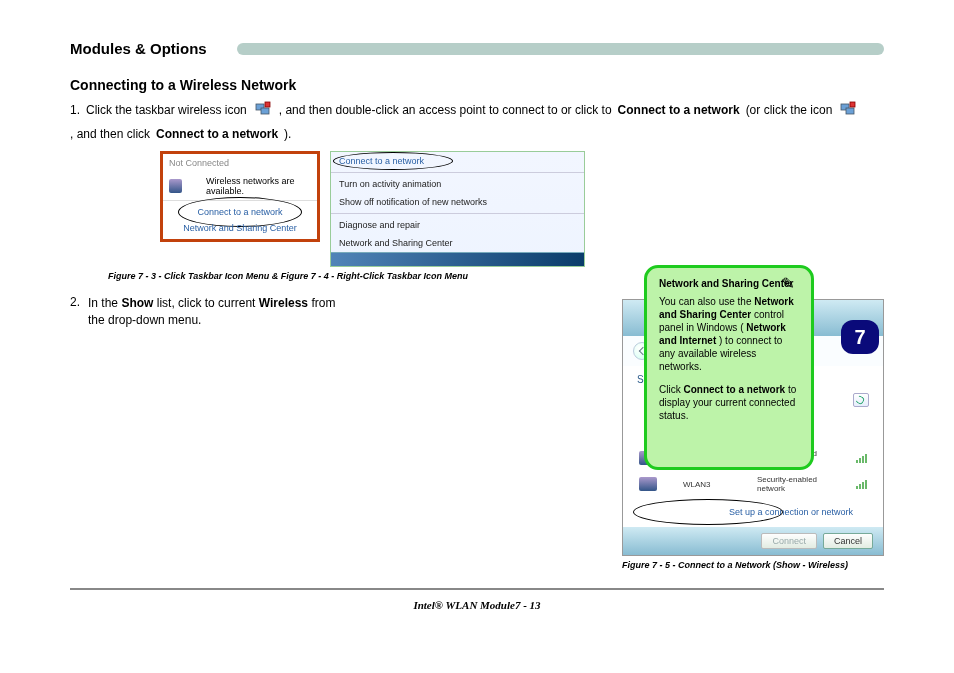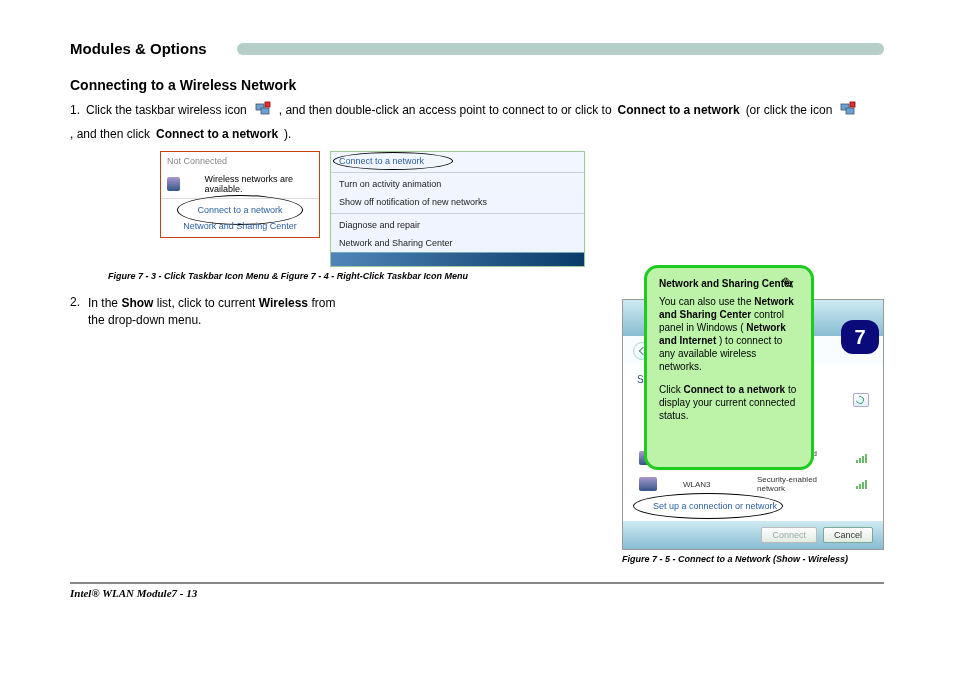--- a/index.html
+++ b/index.html
@@ -7,21 +7,21 @@
   .page { position: relative; width: 954px; height: 673px; padding: 40px 70px 30px 70px; }
   .header-row { display: flex; align-items: center; margin-bottom: 10px; }
   .header-title { font-weight: bold; font-size: 15px; margin-right: 10px; }
   .header-bar { flex: 1; height: 12px; background: #b6cec8; border-radius: 8px; margin-left: 20px; }
   .subhead { font-size: 14px; font-weight: bold; margin: 20px 0 8px 0; }
   .intro { display: flex; align-items: flex-start; gap: 6px; flex-wrap: wrap; }
   .intro .step { font-size: 12px; line-height: 1.5; }
   .net-icon { width: 16px; height: 16px; display: inline-block; vertical-align: middle; margin: 0 2px; position: relative; }
   .net-icon svg { width: 100%; height: 100%; }
   .figure-row { display: flex; gap: 10px; margin-top: 8px; align-items: flex-start; }
-  .panel1 { width: 160px; border: 1px solid #c2410c; background: #fff; font-size: 9px; }
+  .panel1 { width: 160px; border: 3px solid #c2410c; background: #fff; font-size: 9px; }
   .panel1 .title { padding: 4px 6px; color: #888; font-size: 9px; }
   .panel1 .line { display: flex; align-items: center; gap: 24px; padding: 4px 6px; }
   .panel1 .mon { width: 16px; height: 14px; background: linear-gradient(#a9c, #358); border-radius: 2px; position: relative; }
   .panel1 .link { color: #2a60a5; text-align: center; padding: 6px 4px; border-top: 1px solid #ddd; position: relative; }
   .ellipse { position: absolute; left: 10%; right: 10%; top: -4px; bottom: -4px; border: 1.6px solid #000; border-radius: 50%; pointer-events: none; }
   .panel2 { width: 255px; border: 1px solid #9c9; font-size: 9px; position: relative; background: linear-gradient(#f2f6ff, #eef4ff); }
   .panel2 .row { padding: 4px 8px; color: #222; }
   .panel2 .row.first { position: relative; color: #2a60a5; }
   .panel2 .row.first .ellipse { left: 2px; right: auto; width: 120px; top: 0; bottom: 0; }
   .panel2 .sep { border-top: 1px solid #ccd; margin: 2px 0; }
@@ -47,37 +47,37 @@
   .dd .opt.sel .ellipse { border-color: #000; left: -6px; right: -6px; }
   .refresh { margin-left: auto; width: 16px; height: 14px; border: 1px solid #aac; border-radius: 2px; background: linear-gradient(#fff,#e6eefc); position: relative; }
   .refresh::before { content: ''; position: absolute; left: 2px; top: 2px; width: 6px; height: 6px; border: 1.2px solid #3a7; border-left-color: transparent; border-radius: 50%; transform: rotate(30deg); }
   .net-row { display: flex; align-items: center; gap: 26px; padding: 4px 2px; font-size: 8px; color: #333; }
   .net-row .mon2 { width: 18px; height: 14px; background: linear-gradient(#a9c, #358); border-radius: 2px; position: relative; }
   .net-row .name { width: 48px; }
   .net-row .desc { flex: 1; }
   .sig { display: inline-flex; align-items: flex-end; gap: 1px; height: 10px; margin-left: auto; }
   .sig span { width: 2px; background: #6ab96a; }
   .sig span:nth-child(1){height:3px;} .sig span:nth-child(2){height:5px;} .sig span:nth-child(3){height:7px;} .sig span:nth-child(4){height:9px;}
-  .setup-link { position: relative; color: #2a60a5; padding: 4px 16px; margin-top: 0; }
+  .setup-link { position: relative; color: #2a60a5; padding: 4px 16px; margin-top: 6px; text-align: right; }
   .setup-link .ellipse { left: -4px; width: 150px; right: auto; }
   .dlg-bottom { background: linear-gradient(#cfeaf3, #88bcd2); padding: 6px 10px; display: flex; justify-content: flex-end; gap: 6px; text-align: right; }
   .dlg-btn { padding: 2px 10px; font-size: 9px; border: 1px solid #7a9; border-radius: 2px; background: linear-gradient(#fefefe,#e2ece2); color: #333; }
   .dlg-btn.dim { color: #9aa; border-color: #bbb; }
   .fig-caption { font-size: 9px; font-style: italic; font-weight: 600; margin-top: 4px; }
   
   .sidenote { position: absolute; right: 140px; top: 265px; width: 170px; height: 205px; border: 3px solid #1ecb1e; border-radius: 14px; background: #bdf3a9; padding: 10px 12px 10px 12px; font-size: 10px; }
   .pen { position: absolute; right: 16px; top: 6px; font-size: 16px; }
   .sidenote .h { font-weight: bold; margin-bottom: 6px; font-size: 10px; }
   .sidenote p { margin: 0 0 10px 0; line-height: 1.3; }
   .sidenote .em { font-weight: bold; }
   
   .sidetab { position: absolute; right: 75px; top: 320px; width: 38px; height: 34px; background: #0a0a7a; border-radius: 12px; color: #fff; font-size: 20px; font-weight: bold; display: flex; align-items: center; justify-content: center; }
   
   .footer-hr { border-top: 2px solid #888; margin-top: 18px; }
-  .footer { display: flex; justify-content: flex-start; font-size: 11px; font-family: Georgia, serif; font-style: italic; font-weight: 600; padding-top: 3px; }
+  .footer { display: flex; justify-content: center; font-size: 11px; font-family: Georgia, serif; font-style: italic; font-weight: 600; padding-top: 9px; }
 </style>
 </head>
 <body>
 
 <div class="page">
   <div class="header-row">
     <span class="header-title">Modules &amp; Options</span>
     <div class="header-bar"></div>
   </div>
 

